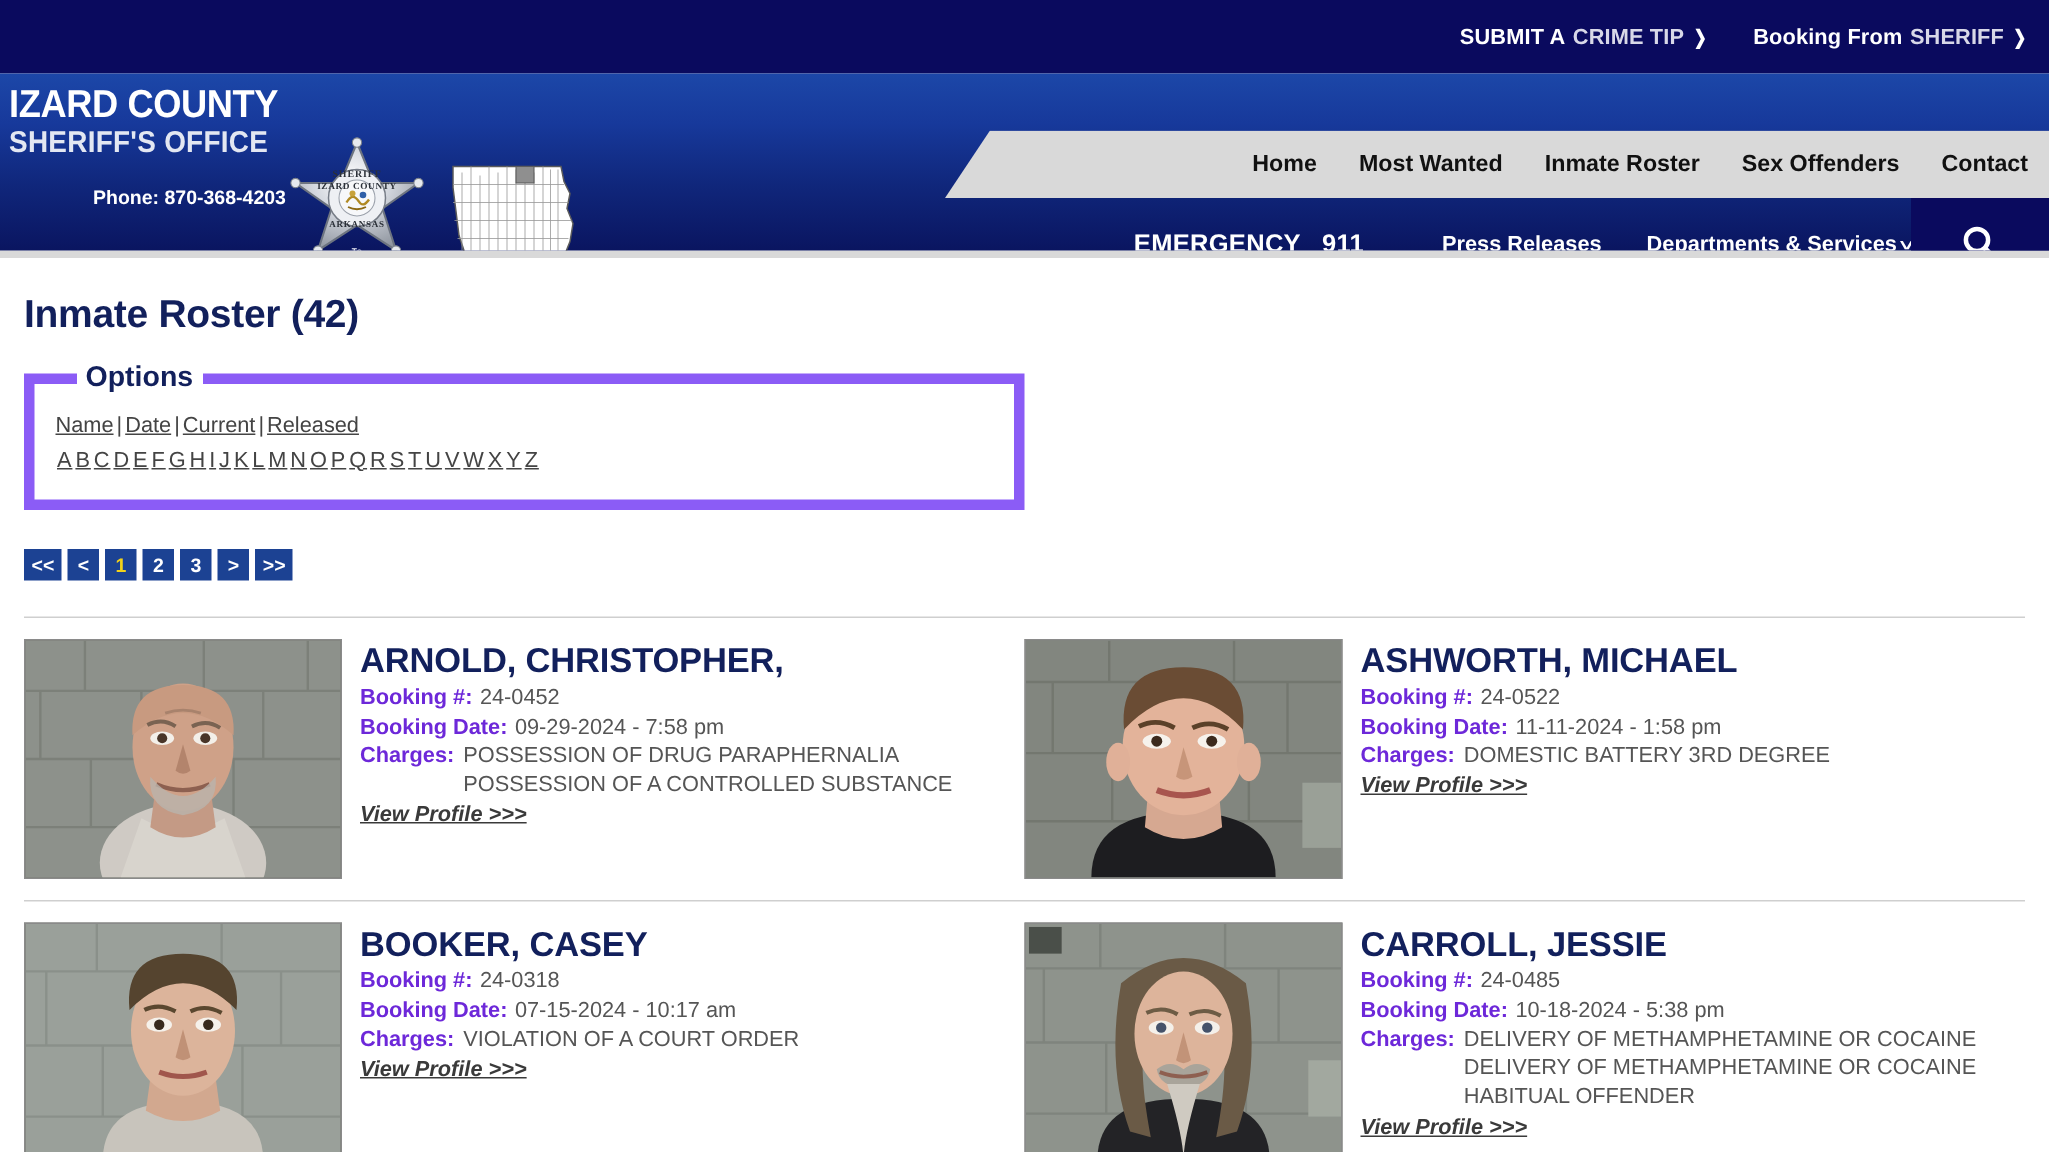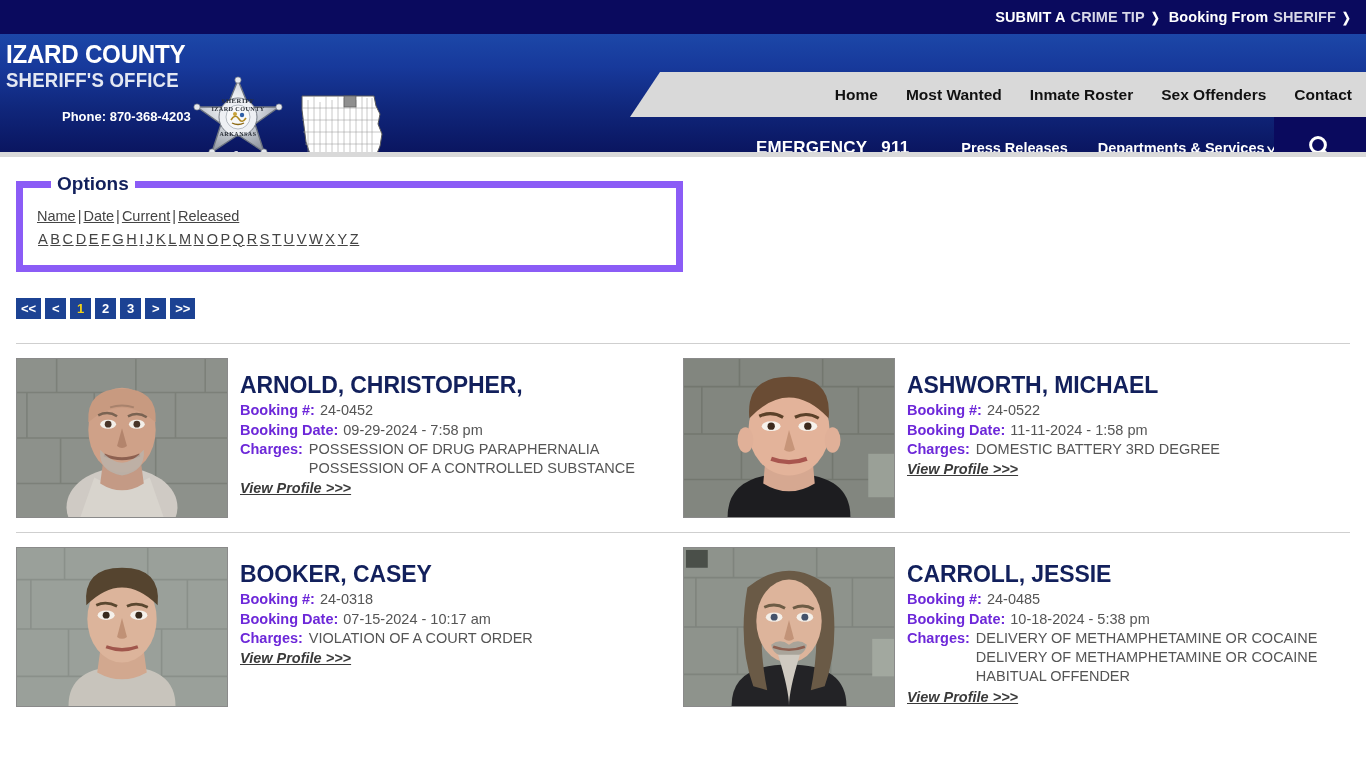--- a/index.html
+++ b/index.html
@@ -7,27 +7,27 @@
   html, body {
     margin: 0; padding: 0;
     width: 1366px; height: 768px;
     overflow: hidden;
     background: #ffffff;
     font-family: "Liberation Sans", sans-serif;
   }
 
   
   .topbar {
-    height: 34px;
+    height: 49px;
     background: #0a0a5e;
     display: flex;
     align-items: center;
     justify-content: flex-end;
     padding-right: 14px;
-    gap: 8px;
+    gap: 30px;
   }
   .topbar a {
     color: #ffffff;
     font-size: 14.5px;
     font-weight: bold;
     text-decoration: none;
     letter-spacing: .1px;
     display: inline-flex;
     align-items: center;
     gap: 5px;
@@ -265,21 +265,21 @@
     width: 212px;
     height: 160px;
     flex: 0 0 212px;
     border: 1px solid #8a8a8a;
     overflow: hidden;
     position: relative;
     background: #7c8078;
   }
   .mug svg { display: block; width: 100%; height: 100%; }
 
-  .info { padding-top: 2px; flex: 1 1 auto; min-width: 0; margin-top: 13px; }
+  .info { padding-top: 2px; flex: 1 1 auto; min-width: 0; }
   .iname {
     font-size: 23px;
     font-weight: bold;
     color: #12205c;
     line-height: 1.1;
     margin-bottom: 3px;
     letter-spacing: -.1px;
   }
   .irow {
     font-size: 14.5px;
@@ -404,20 +404,21 @@
     <svg width="30" height="30" viewBox="0 0 30 30" aria-hidden="true">
       <circle cx="13" cy="12" r="7.4" fill="none" stroke="#ffffff" stroke-width="3"></circle>
       <line x1="18.4" y1="17.6" x2="25" y2="24.6" stroke="#ffffff" stroke-width="3.4" stroke-linecap="round"></line>
     </svg>
   </div>
 </div>
 <div class="headerfoot"></div>
 
 <div class="page">
 
+  <h1 class="page-title">Inmate Roster (42)</h1>
 
   <fieldset class="options">
     <legend>Options</legend>
 
     <div class="optline">
       <a href="#">Name</a><span class="sep">|</span><a href="#">Date</a><span class="sep">|</span><a href="#">Current</a><span class="sep">|</span><a href="#">Released</a>
     </div>
 
     <div class="alpha">
       <a href="#">A</a><a href="#">B</a><a href="#">C</a><a href="#">D</a><a href="#">E</a><a href="#">F</a><a href="#">G</a><a href="#">H</a><a href="#">I</a><a href="#">J</a><a href="#">K</a><a href="#">L</a><a href="#">M</a><a href="#">N</a><a href="#">O</a><a href="#">P</a><a href="#">Q</a><a href="#">R</a><a href="#">S</a><a href="#">T</a><a href="#">U</a><a href="#">V</a><a href="#">W</a><a href="#">X</a><a href="#">Y</a><a href="#">Z</a>

